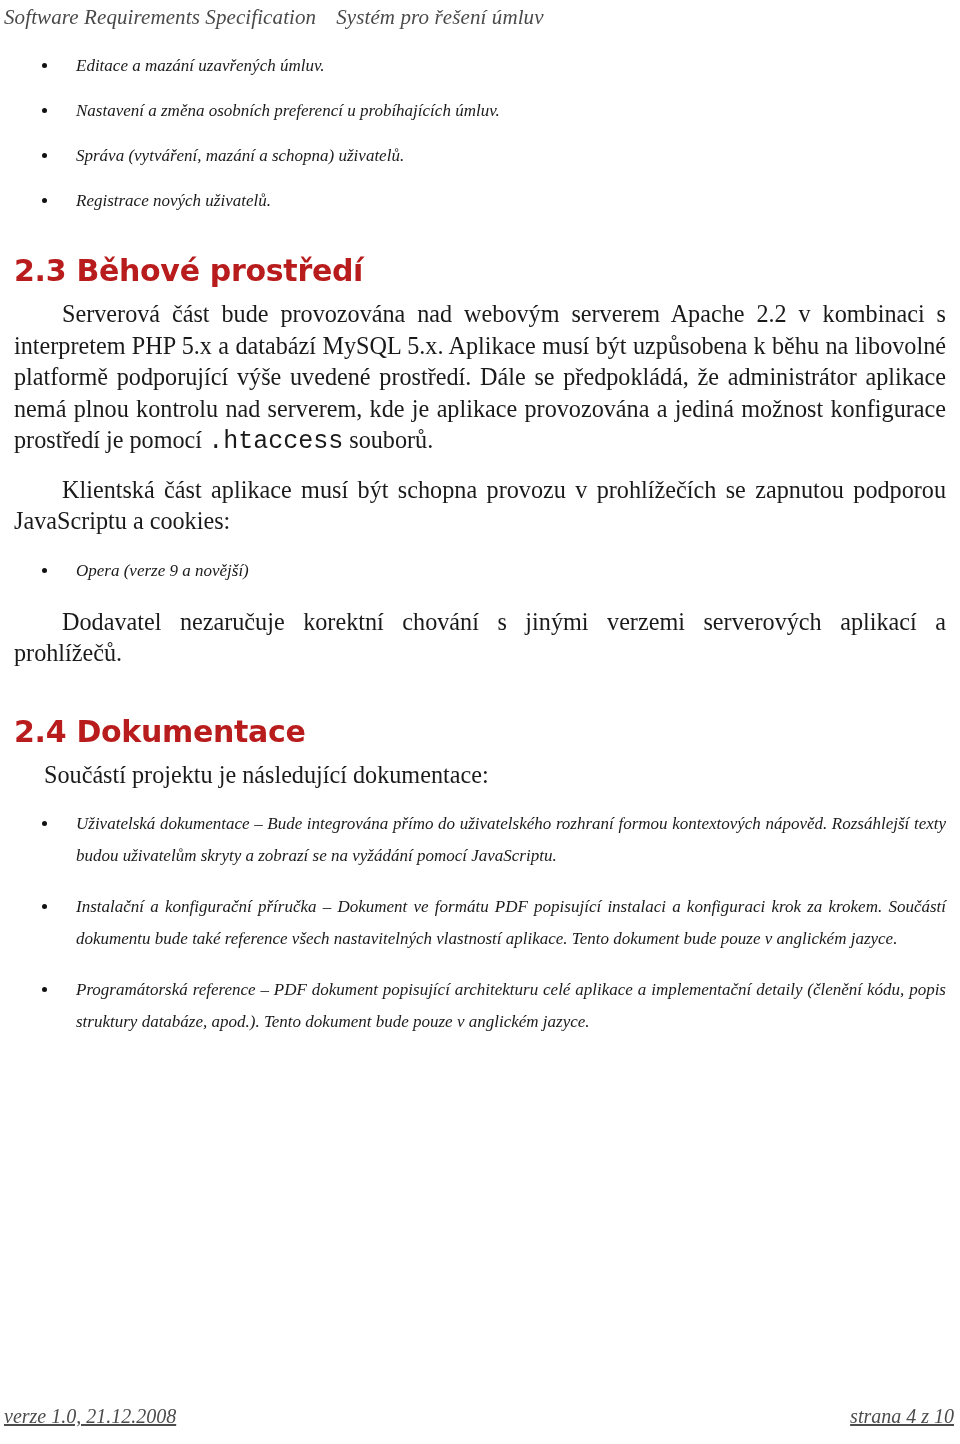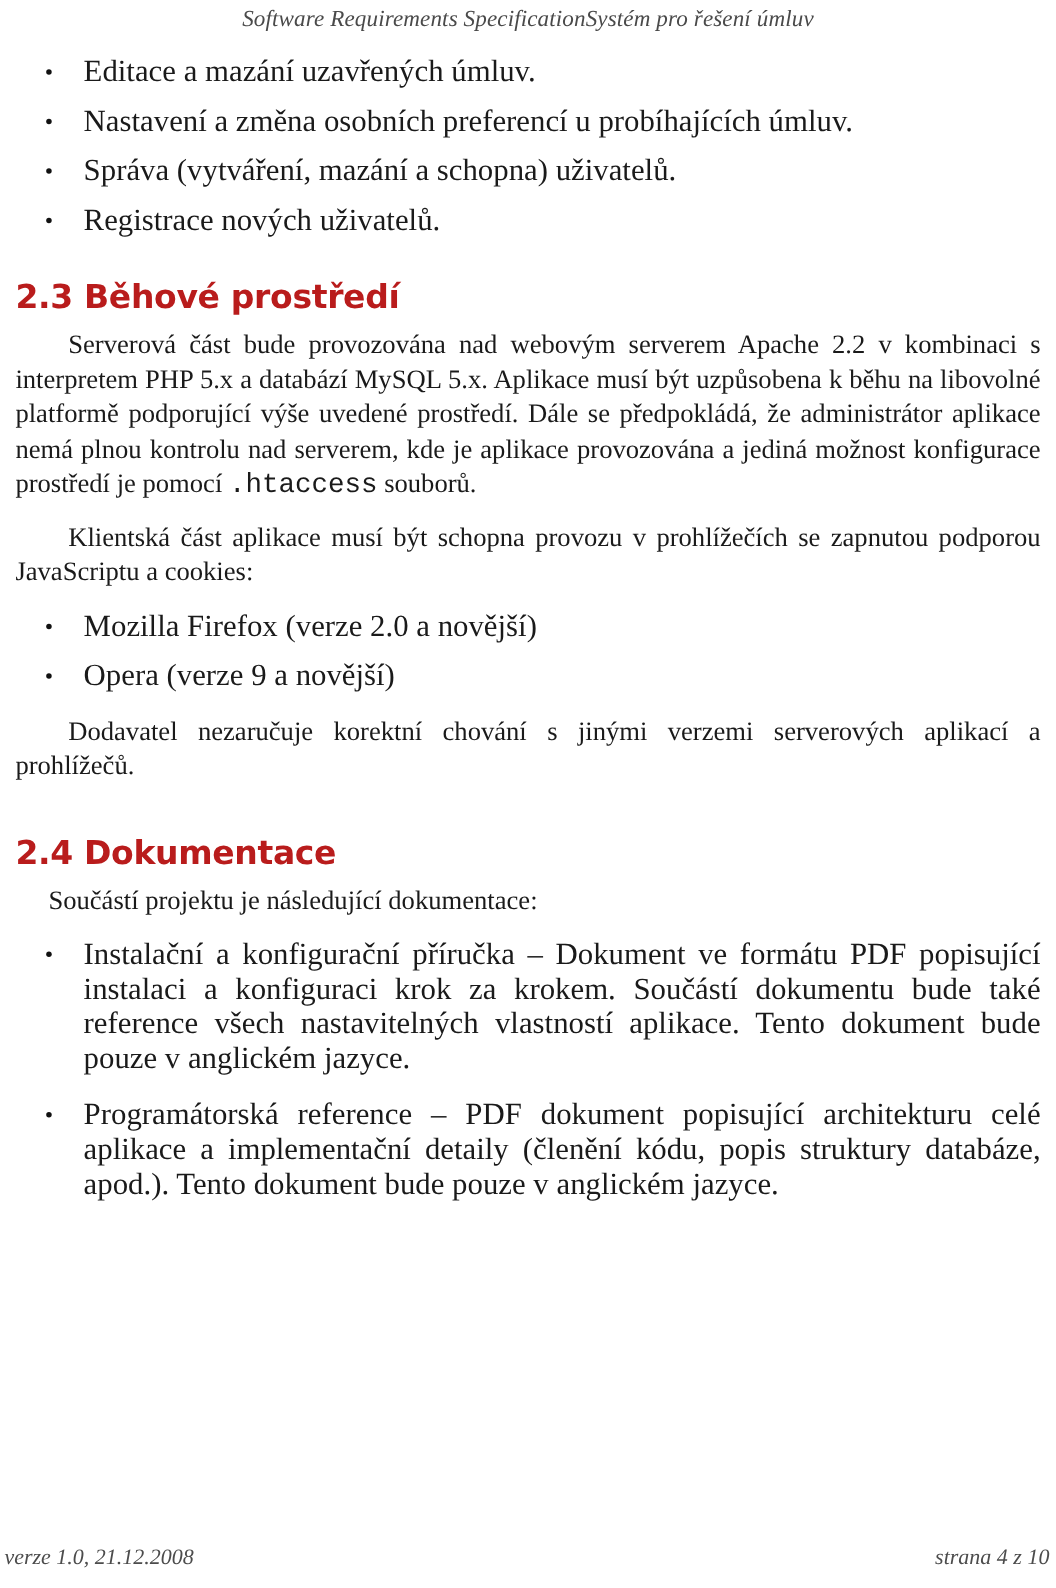--- a/index.html
+++ b/index.html
@@ -25,30 +25,31 @@
   }
 
   
   .doc-header {
     position: absolute;
     top: 4px;
     left: 0;
     width: 960px;
     height: 34px;
     display: flex;
-    justify-content: center;
+    justify-content: flex-start;
     align-items: flex-start;
     padding: 0 4px 0 4px;
     font-family: "Liberation Serif", "DejaVu Serif", serif;
     font-style: italic;
     font-size: 21px;
     line-height: 26px;
     color: #4a4a4a;
     letter-spacing: 0.1px;
     white-space: nowrap;
+    gap: 20px;
   }
   .doc-header .hdr-left { text-align: left; }
   .doc-header .hdr-right { text-align: right; }
 
   
   .content {
     position: absolute;
     left: 14px;
     top: 50px;
     width: 932px;
@@ -86,24 +87,25 @@
 
   
   ul.bullets {
     list-style: none;
     margin: 0;
     padding: 0;
   }
   ul.bullets > li {
     position: relative;
     padding-left: 62px;
-    font-size: 28px;
+    font-size: 17px;
     line-height: 31.5px;
     text-align: justify;
     margin: 0;
+    font-style: italic;
   }
   ul.bullets > li::before {
     content: "";
     position: absolute;
     left: 28px;
     top: 13px;
     width: 5px;
     height: 5px;
     border-radius: 50%;
     background: #111111;
@@ -127,20 +129,21 @@
     display: flex;
     justify-content: space-between;
     align-items: baseline;
     padding: 0 6px 0 4px;
     font-family: "Liberation Serif", "DejaVu Serif", serif;
     font-style: italic;
     font-size: 20px;
     line-height: 24px;
     color: #4c4c4c;
     white-space: nowrap;
+    text-decoration: underline;
   }
 </style>
 </head>
 <body>
 
 <div class="page">
 
   <div class="doc-header">
     <span class="hdr-left">Software Requirements Specification</span>
     <span class="hdr-right">Systém pro řešení úmluv</span>
@@ -163,39 +166,39 @@
 
     <p class="para indent"><span>Serverová část bude provozována nad webovým serverem Apache 2.2 v kombinaci s interpretem PHP 5.x a databází MySQL 5.x. Aplikace musí být uzpůsobena k běhu na libovolné platformě podporující výše uvedené prostředí. Dále se předpokládá, že administrátor aplikace nemá plnou kontrolu nad serverem, kde je aplikace provozována a jediná možnost konfigurace prostředí je pomocí </span><code class="mono">.htaccess</code><span> souborů.</span></p>
 
     <div class="gap-16"></div>
 
     <p class="para indent">Klientská část aplikace musí být schopna provozu v prohlížečích se zapnutou podporou JavaScriptu a cookies:</p>
 
     <div class="gap-18"></div>
 
     <ul class="bullets">
-      <li class="sp-list-item">Mozilla Firefox (verze 2.0 a novější)</li>
       <li class="sp-list-item">Opera (verze 9 a novější)</li>
     </ul>
 
     <div class="gap-6"></div>
 
     <p class="para indent">Dodavatel nezaručuje korektní chování s jinými verzemi serverových aplikací a prohlížečů.</p>
 
     <div class="gap-44"></div>
 
     <h2 class="sec-heading">2.4 Dokumentace</h2>
 
     <div class="gap-8"></div>
 
     <p class="para noindent" style="text-indent:30px;">Součástí projektu je následující dokumentace:</p>
 
     <div class="gap-18"></div>
 
     <ul class="bullets">
+      <li style="margin-bottom:20px;">Uživatelská dokumentace – Bude integrována přímo do uživatelského rozhraní formou kontextových nápověd. Rozsáhlejší texty budou uživatelům skryty a zobrazí se na vyžádání pomocí JavaScriptu.</li>
       <li style="margin-bottom:20px;">Instalační a konfigurační příručka – Dokument ve formátu PDF popisující instalaci a konfiguraci krok za krokem. Součástí dokumentu bude také reference všech nastavitelných vlastností aplikace. Tento dokument bude pouze v anglickém jazyce.</li>
       <li>Programátorská reference – PDF dokument popisující architekturu celé aplikace a implementační detaily (členění kódu, popis struktury databáze, apod.). Tento dokument bude pouze v anglickém jazyce.</li>
     </ul>
 
   </div>
 
   <div class="doc-footer">
     <span>verze 1.0, 21.12.2008</span>
     <span>strana 4 z 10</span>
   </div>

